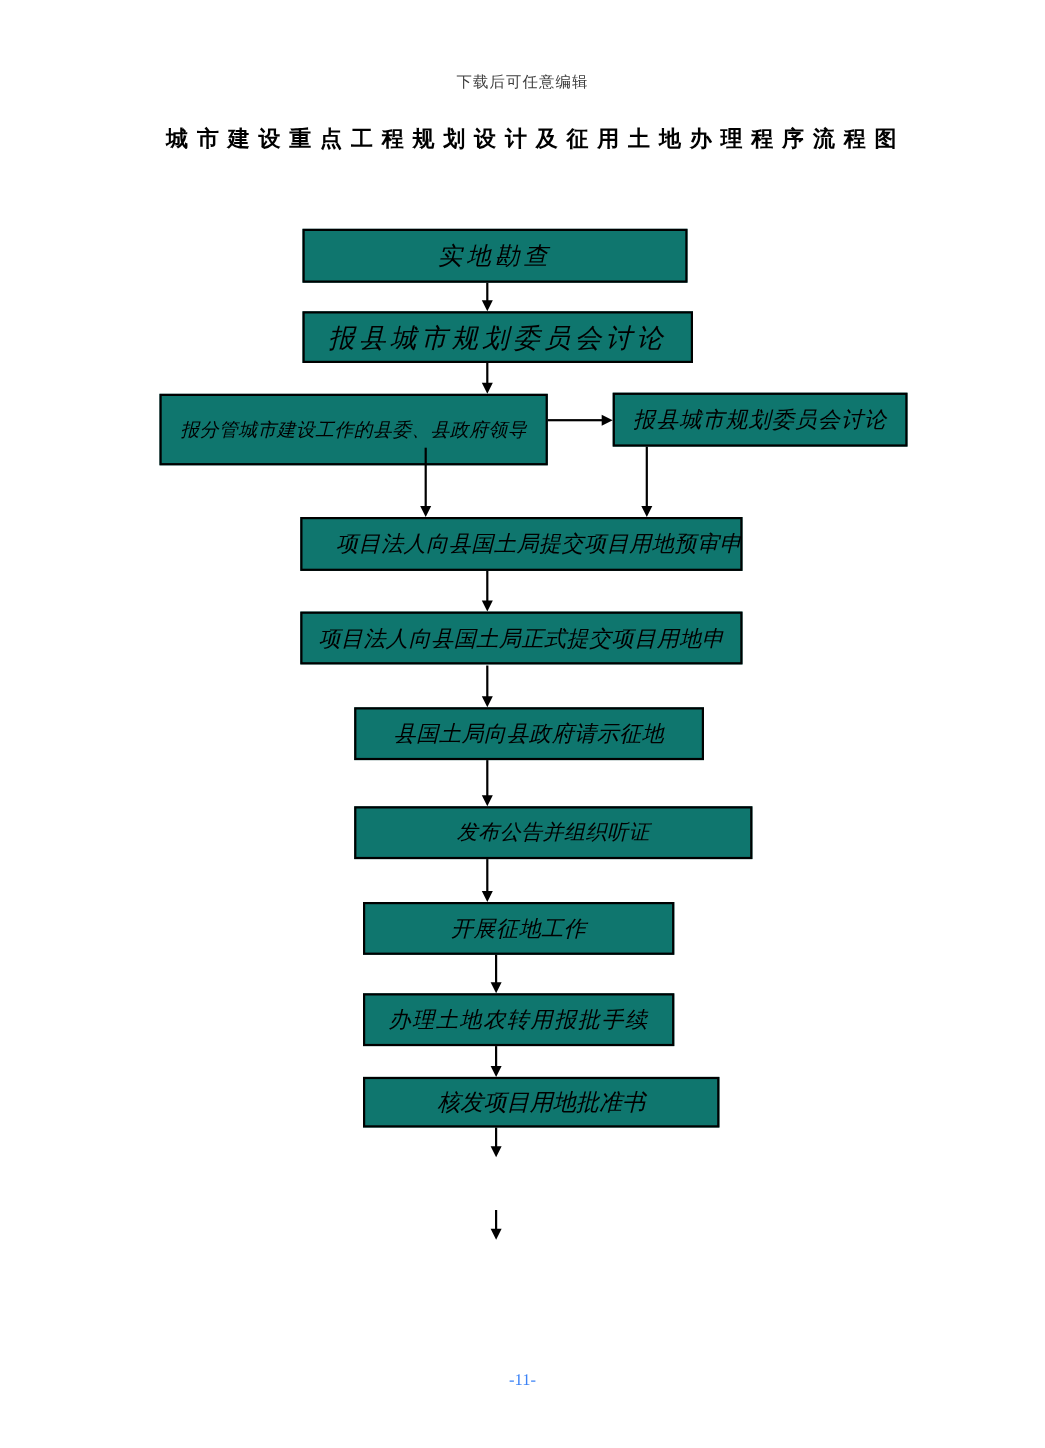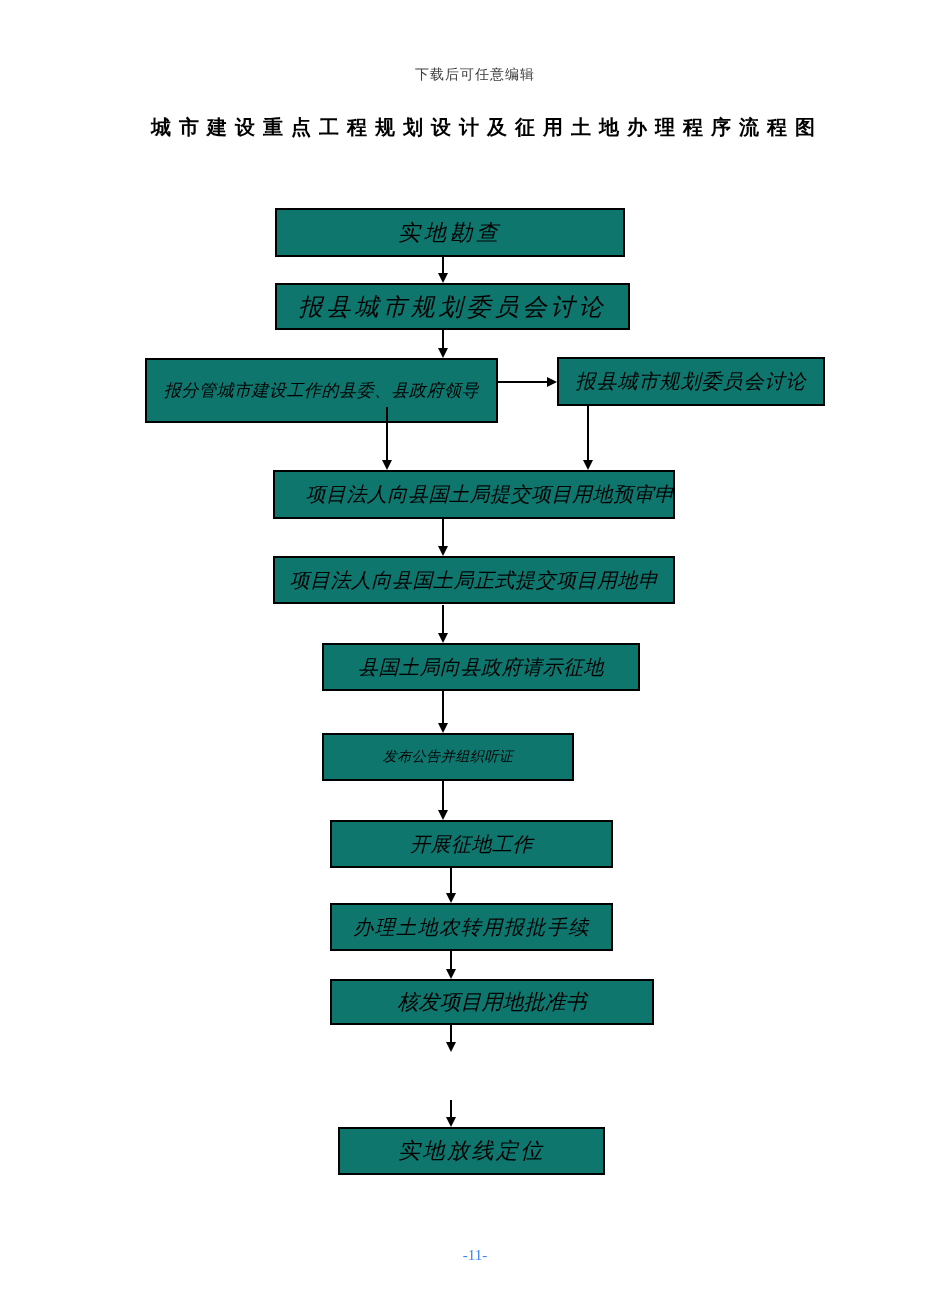--- a/index.html
+++ b/index.html
@@ -132,30 +132,29 @@
   <div class="node" style="left:145px; top:358px; width:353px; height:65px; font-size:17px; letter-spacing:0.5px;">报分管城市建设工作的县委、县政府领导</div>
 
   <div class="node" style="left:557px; top:357px; width:268px; height:49px; font-size:20px; letter-spacing:1px;">报县城市规划委员会讨论</div>
 
   <div class="node" style="left:273px; top:470px; width:402px; height:49px; font-size:20px; letter-spacing:0.5px;padding-left:32px;">项目法人向县国土局提交项目用地预审申</div>
 
   <div class="node" style="left:273px; top:556px; width:402px; height:48px; font-size:20px; letter-spacing:0.5px;">项目法人向县国土局正式提交项目用地申</div>
 
   <div class="node" style="left:322px; top:643px; width:318px; height:48px; font-size:20px; letter-spacing:0.5px;">县国土局向县政府请示征地</div>
 
-  <div class="node" style="left:322px; top:733px; width:252px; height:48px; font-size:14px; letter-spacing:0.5px;">发布公告并组织听证</div>
+  <div class="node" style="left:322px; top:733px; width:362px; height:48px; font-size:19px; letter-spacing:0.5px;">发布公告并组织听证</div>
 
   <div class="node" style="left:330px; top:820px; width:283px; height:48px; font-size:20px; letter-spacing:0.5px;text-align:right;">开展征地工作</div>
 
   <div class="node" style="left:330px; top:903px; width:283px; height:48px; font-size:20px; letter-spacing:1.5px;">办理土地农转用报批手续</div>
 
   <div class="node" style="left:330px; top:979px; width:324px; height:46px; font-size:21px; letter-spacing:0px;">核发项目用地批准书</div>
 
 
-  <div class="node" style="left:338px; top:1127px; width:267px; height:48px; font-size:22px; letter-spacing:2.5px;">实地放线定位</div>
 
   <div class="arrow-v" style="left:438px; top:257px; height:26px;"></div>
 
   <div class="arrow-v" style="left:438px; top:330px; height:28px;"></div>
 
   <div class="arrow-h" style="left:498px; top:377px; width:59px;"></div>
 
   <div class="arrow-v" style="left:382px; top:407px; height:63px;"></div>
 
   <div class="arrow-v" style="left:583px; top:406px; height:64px;"></div>

